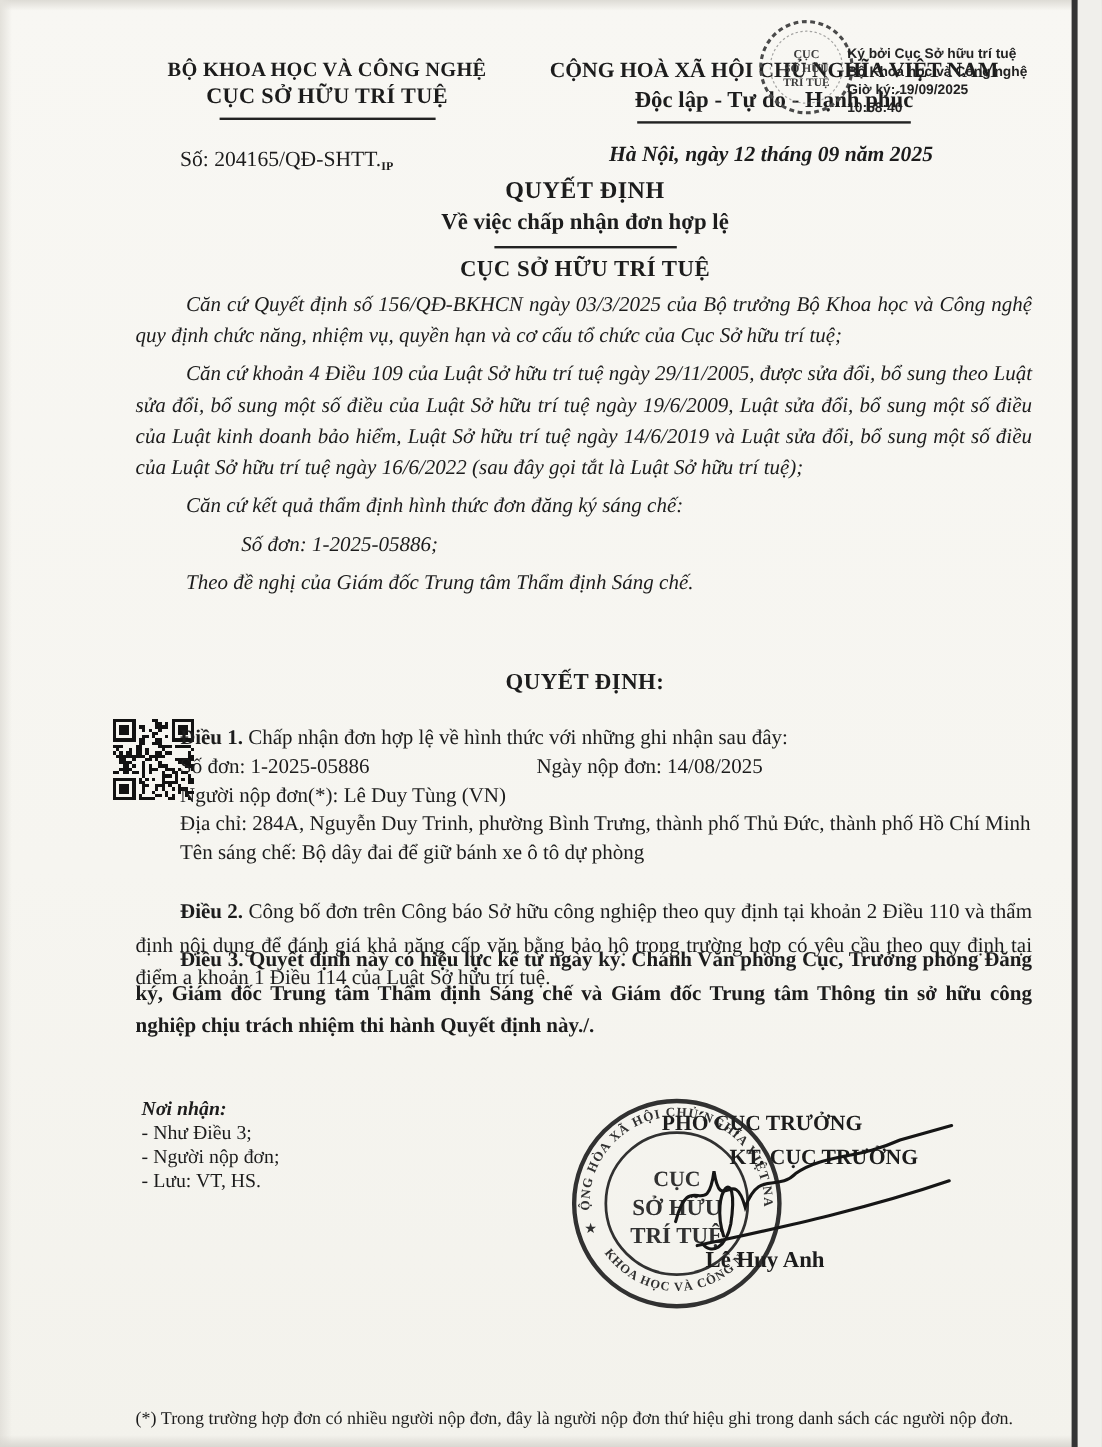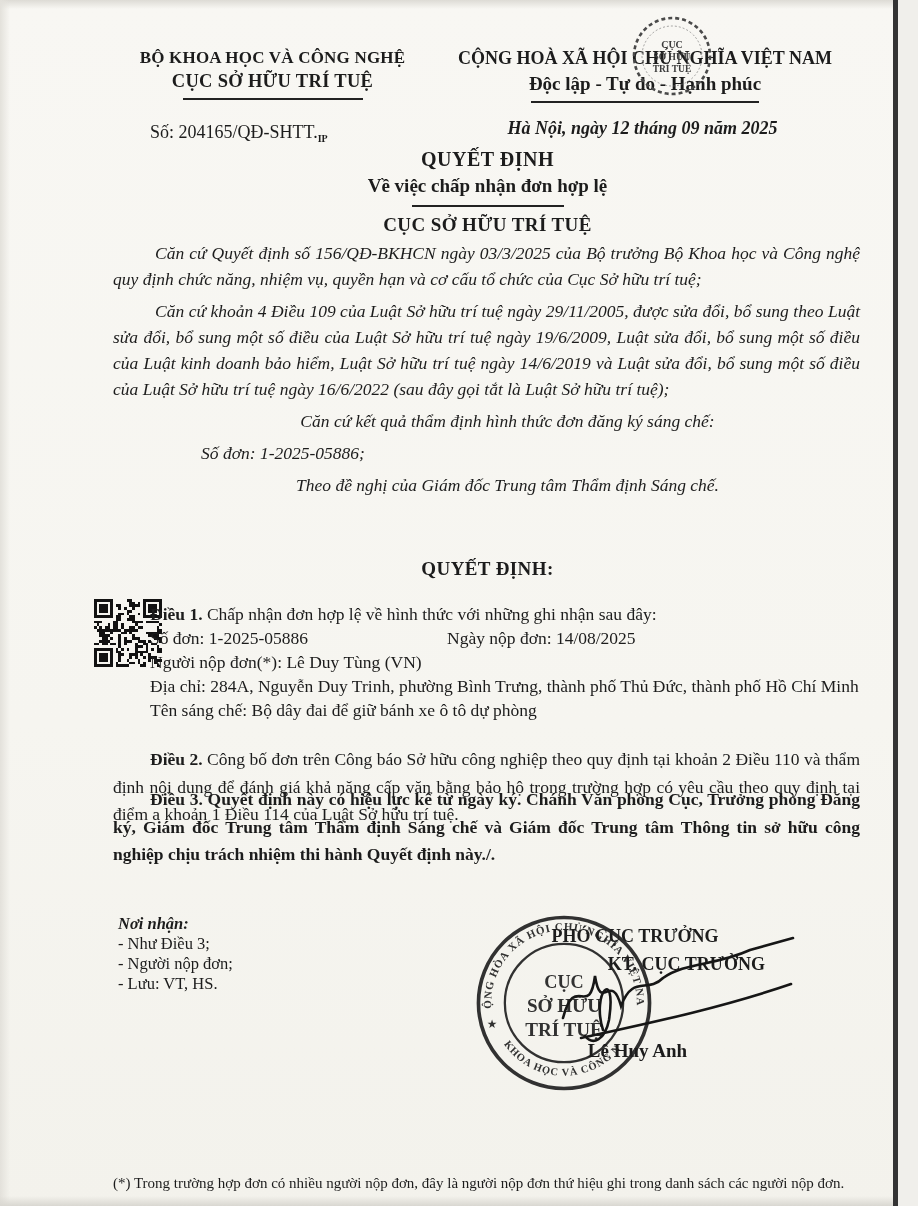--- a/index.html
+++ b/index.html
@@ -35,21 +35,21 @@
 
   .title-block{position:absolute;top:148px;left:115px;width:745px;text-align:center;z-index:1;}
   .title{font-size:20px;font-weight:bold;letter-spacing:.5px;}
   .subtitle{font-size:19px;font-weight:bold;margin-top:4px;}
   .title-rule{width:152px;height:2px;background:#222;margin:8px auto 0;}
   .authority{position:absolute;top:214px;left:115px;width:745px;text-align:center;font-size:19px;font-weight:bold;letter-spacing:.4px;}
 
   .recitals{position:absolute;top:240px;left:113px;width:747px;font-style:italic;font-size:17.5px;line-height:26px;text-align:justify;}
   .recitals p{margin:0 0 6px 0;text-indent:42px;}
   .recitals p.appno{text-indent:88px;text-align:left;}
-  .recitals p.single{text-align:center;}
+  .recitals p.single{text-align:left;}
 
   .decision-heading{position:absolute;top:558px;left:115px;width:745px;text-align:center;font-size:19px;font-weight:bold;letter-spacing:.4px;}
 
   .qr{position:absolute;left:94px;top:599px;width:68px;height:68px;}
 
   .article1{position:absolute;top:602px;left:150px;width:712px;font-size:17.5px;line-height:24px;}
   .article1 p{margin:0;}
   .a1-row span.f1{display:inline-block;width:297px;}
 
   .bodypara{position:absolute;left:113px;width:747px;font-size:17.5px;line-height:27.5px;text-align:justify;}
@@ -94,20 +94,26 @@
   </div>
 
   <div class="esign">
     <svg width="84" height="84" viewBox="0 0 84 84">
       <circle cx="42" cy="42" r="38" fill="none" stroke="#4a4a4a" stroke-width="2.6" stroke-dasharray="4 3"></circle>
       <circle cx="42" cy="42" r="30" fill="none" stroke="#6a6a6a" stroke-width="1" stroke-dasharray="2 2" opacity=".6"></circle>
       <text x="42" y="34" text-anchor="middle" font-size="10" font-weight="bold" fill="#3c3c3c">CỤC</text>
       <text x="42" y="46" text-anchor="middle" font-size="9.5" font-weight="bold" fill="#3c3c3c">SỞ HỮU</text>
       <text x="42" y="58" text-anchor="middle" font-size="9.5" font-weight="bold" fill="#3c3c3c">TRÍ TUỆ</text>
     </svg>
+    <div class="esign-text">
+      <div>Ký bởi Cục Sở hữu trí tuệ</div>
+      <div>Bộ Khoa học và Công nghệ</div>
+      <div>Giờ ký: 19/09/2025</div>
+      <div>10:58:40</div>
+    </div>
   </div>
 
   <div class="doc-number">
     <span>Số:</span>
     <span>204165/QĐ-SHTT.</span><span class="suffix">IP</span>
   </div>
   <div class="place-date">Hà Nội, ngày 12 tháng 09 năm 2025</div>
 
   <div class="title-block">
     <div class="title">QUYẾT ĐỊNH</div>

